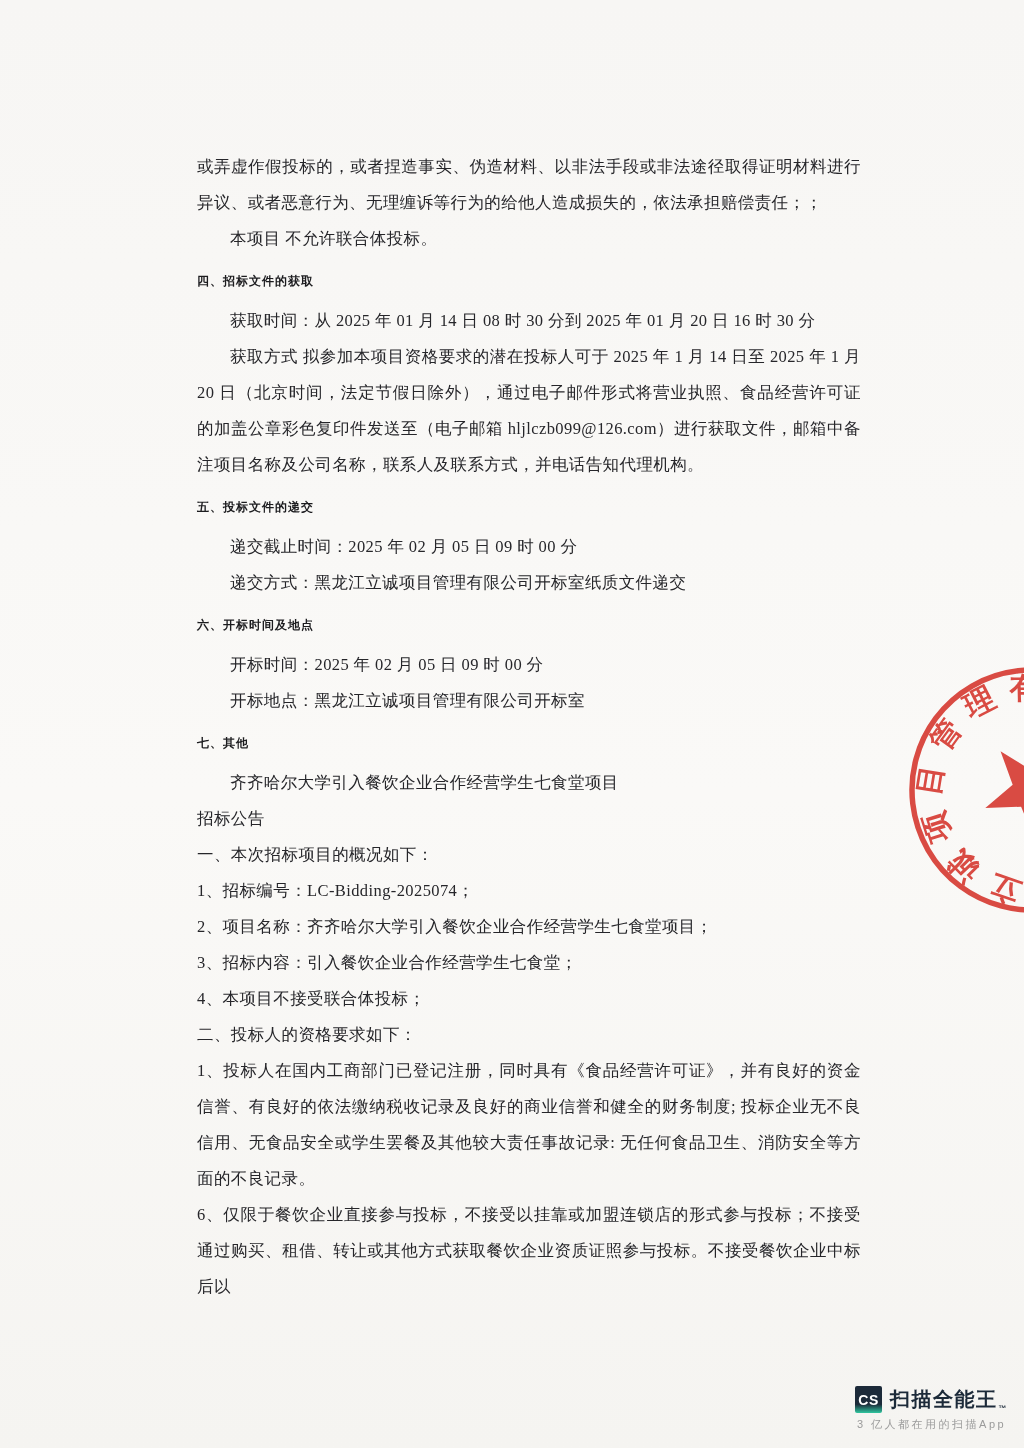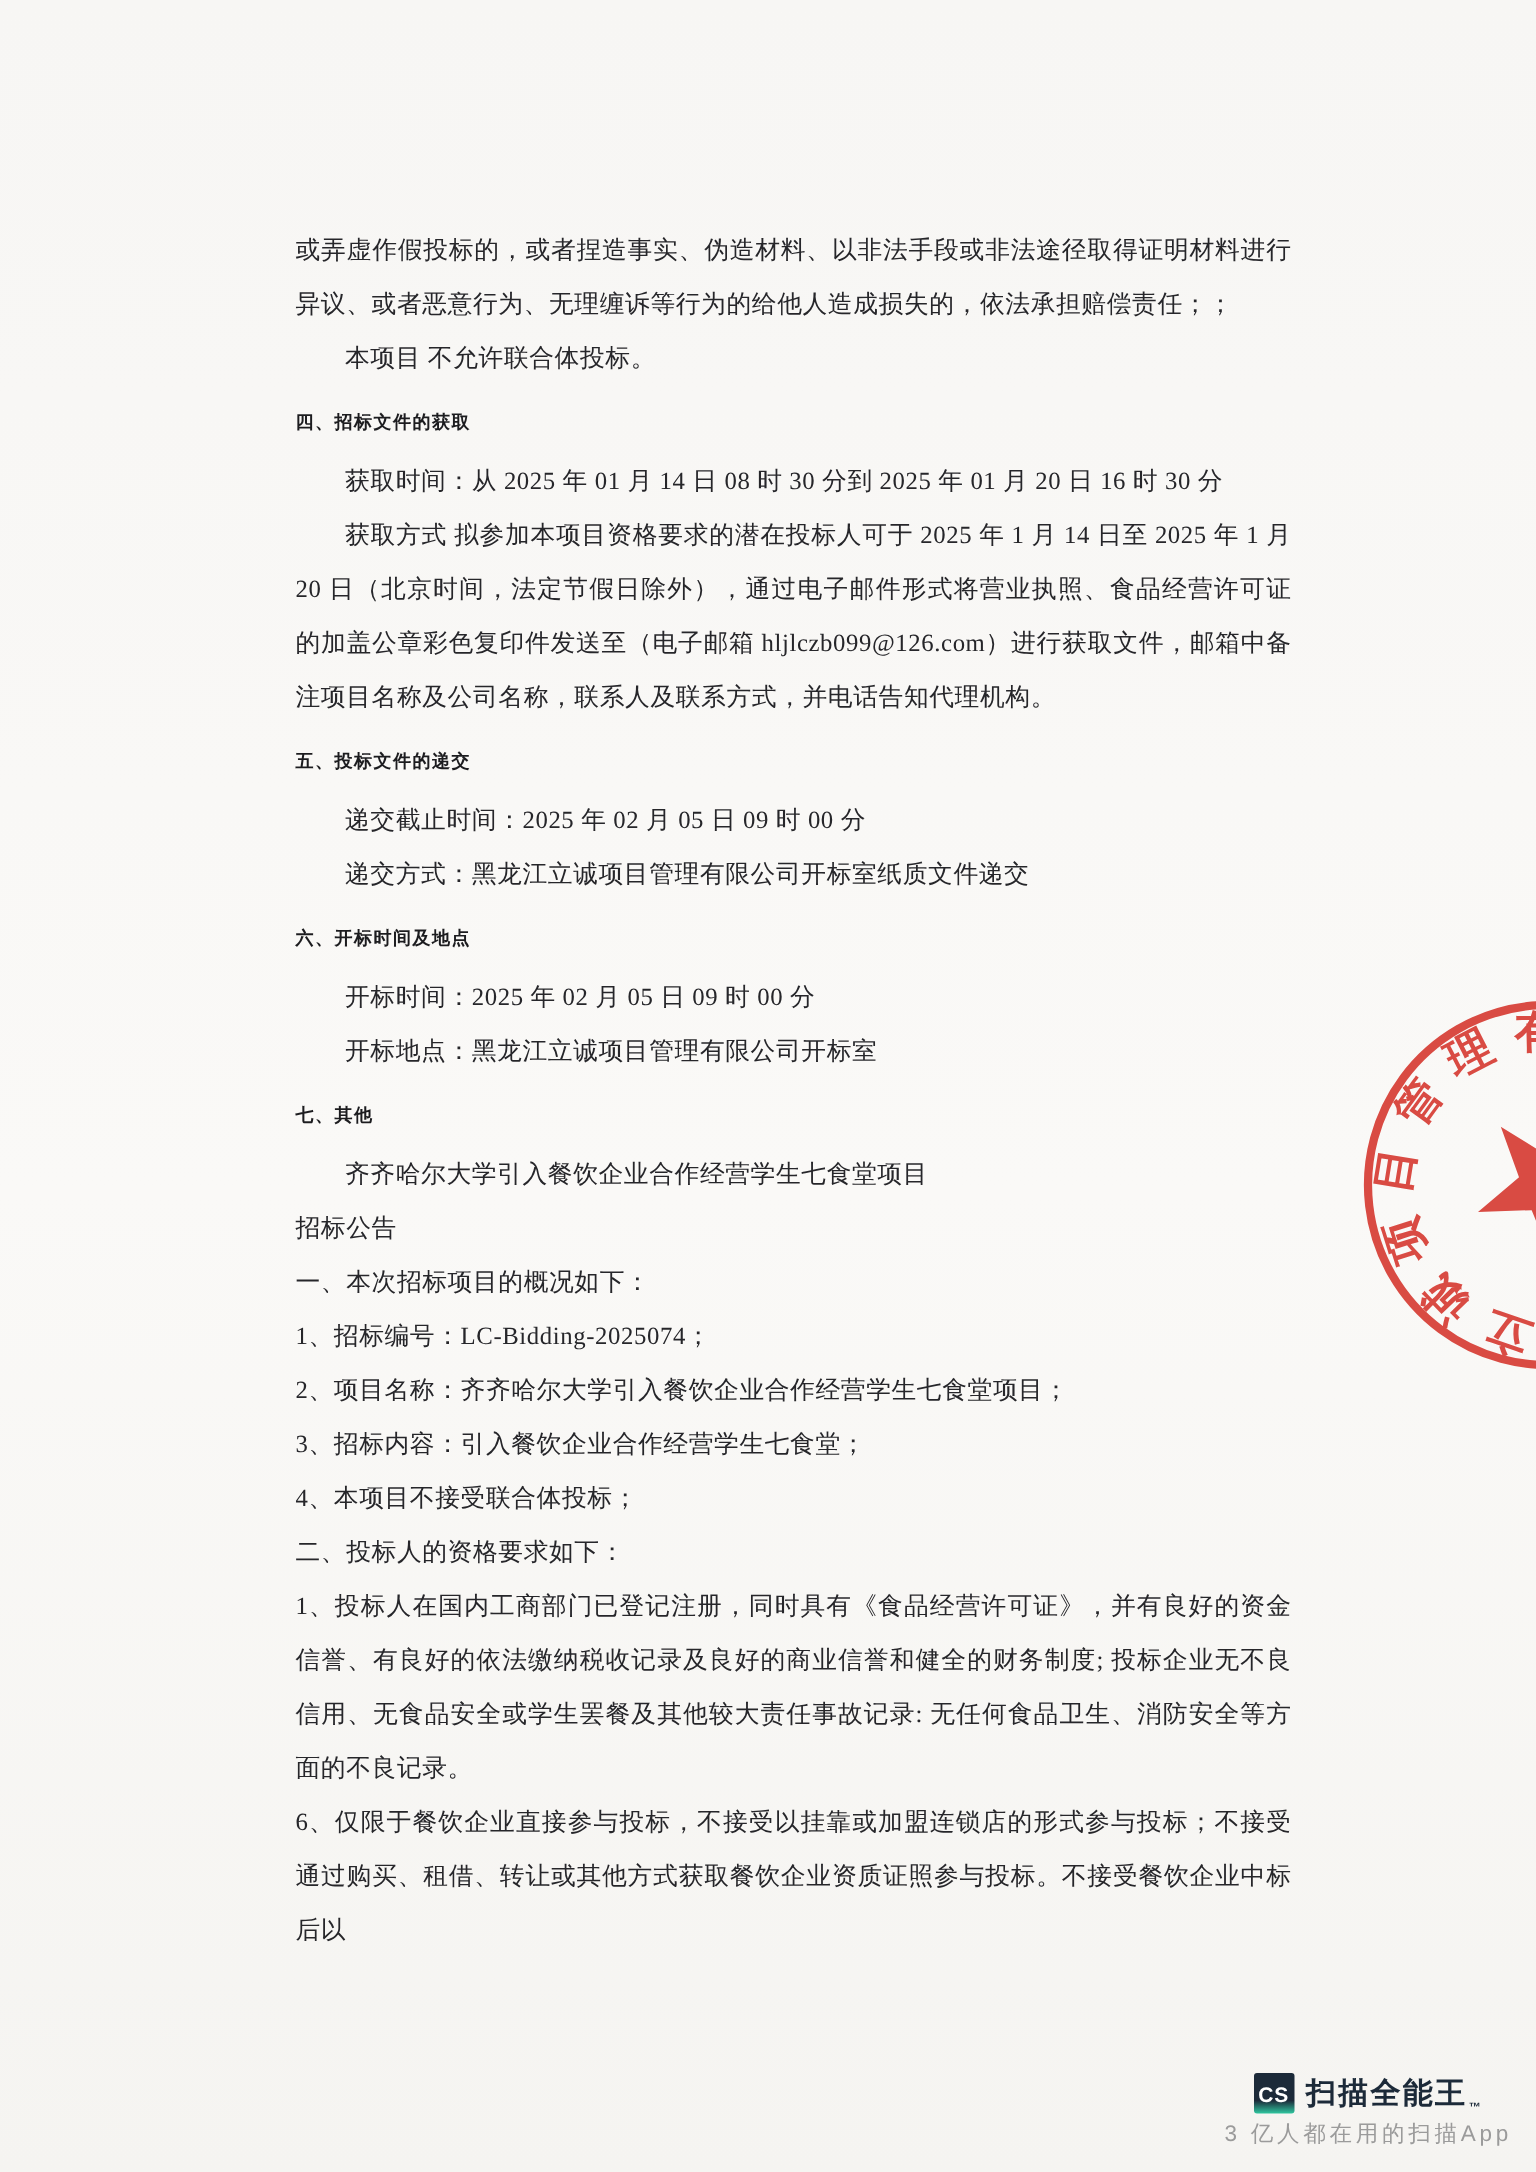--- a/index.html
+++ b/index.html
@@ -42,21 +42,21 @@
     background:linear-gradient(180deg,var(--logo-navy) 68%,var(--logo-teal) 100%);
     color:#ffffff;font-weight:700;font-size:14px;
     display:flex;align-items:center;justify-content:center;letter-spacing:0.5px;
   }
   .wm-brand{
     font-size:20px;font-weight:600;color:var(--logo-navy);letter-spacing:1.5px;
     display:flex;align-items:flex-end;
   }
   .wm-tm{font-size:8px;margin-top:-2px;margin-left:1px;}
   .wm-tagline{
-    font-size:15px;color:var(--tagline-gray);letter-spacing:2.5px;white-space:nowrap;
+    font-size:11px;color:var(--tagline-gray);letter-spacing:2.5px;white-space:nowrap;
   }
 </style>
 </head>
 <body>
 
 <div class="doc" id="doc">
     <p class="">或弄虚作假投标的，或者捏造事实、伪造材料、以非法手段或非法途径取得证明材料进行异议、或者恶意行为、无理缠诉等行为的给他人造成损失的，依法承担赔偿责任；；</p>
     <p class=" indent"><span>本项目 </span><span class="em-run">不允许</span><span>联合体投标。</span></p>
     <p class="heading">四、招标文件的获取</p>
     <p class=" indent">获取时间：从 2025 年 01 月 14 日 08 时 30 分到 2025 年 01 月 20 日 16 时 30 分</p>

